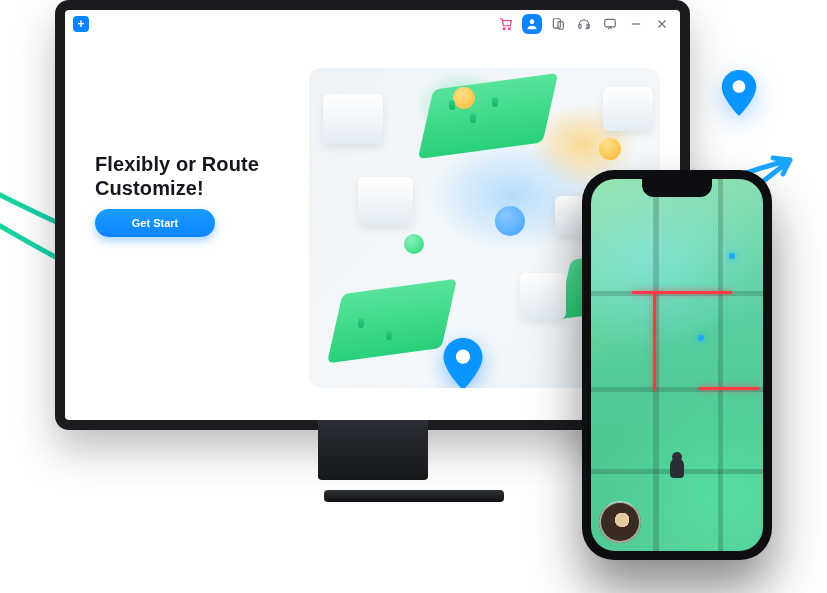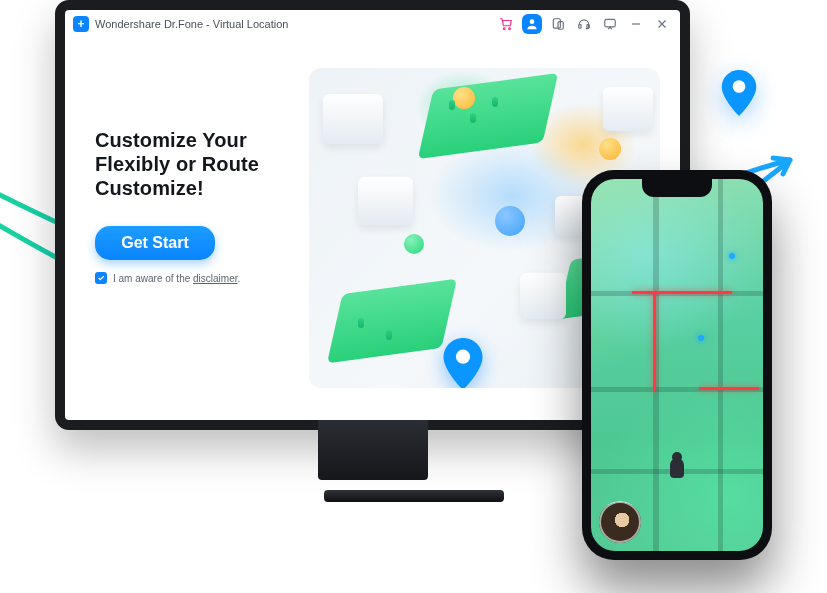--- a/index.html
+++ b/index.html
@@ -43,24 +43,24 @@
   .ticon svg{ width:14px; height:14px; display:block; }
 
   
   .pane{ display:flex; gap:14px; padding:30px 20px 16px 30px; }
   .left{ width:200px; padding-top:60px; }
   h1{
     font-size:20px; line-height:1.2; font-weight:800; color:#14171c;
     letter-spacing:.1px;
   }
   .cta{
-    margin-top:26px; display:inline-flex; align-items:center; justify-content:center;
-    width:120px; height:34px; border-radius:15px;
+    margin-top:9px; display:inline-flex; align-items:center; justify-content:center;
+    width:120px; height:28px; border-radius:15px;
     background:linear-gradient(#1c9cff,#0a84ff);
-    color:#fff; font-size:16px; font-weight:600; box-shadow:0 4px 10px rgba(10,132,255,.35);
+    color:#fff; font-size:11px; font-weight:600; box-shadow:0 4px 10px rgba(10,132,255,.35);
   }
   .disclaimer-row{ margin-top:12px; display:flex; align-items:center; gap:6px;
                    font-size:10px; color:#5b6470; }
   .checkbox{
     width:12px; height:12px; border-radius:3px; background:#0a84ff;
     display:flex; align-items:center; justify-content:center; color:#fff;
   }
   .checkbox svg{ width:8px; height:8px; }
   .disc-text .lnk{ text-decoration:underline; }
 
@@ -162,21 +162,20 @@
       <path d="M 0 90 C 120 160, 250 230, 400 200 S 640 70, 800 30
                M 0 60 C 140 130, 300 200, 430 190" fill="none" stroke="url(#g1)" stroke-width="5" stroke-linecap="round"></path>
       <path d="M 470 200 C 560 190, 690 120, 800 30
                L 793 44 M 800 30 L 783 28" fill="none" stroke="url(#g1)" stroke-width="5" stroke-linecap="round"></path>
     </svg>
   </div>
 
   <div class="monitor">
     <div class="titlebar">
       <span class="app-icon">+</span>
-      <span class="title-text">Wondershare Dr.Fone - Virtual Location</span>
       <span class="title-spacer"></span>
       <span class="ticon cart">
         <svg viewBox="0 0 24 24" fill="none" stroke="currentColor" stroke-width="2">
           <path d="M6 6h15l-1.5 9h-12z"></path>
             <circle cx="9" cy="20" r="1.5"></circle>
             <circle cx="18" cy="20" r="1.5"></circle>
           <path d="M6 6L5 3H2"></path>
         </svg>
       </span>
       <span class="ticon user">
@@ -212,35 +211,25 @@
       <span class="ticon">
         <svg viewBox="0 0 24 24" stroke="currentColor" stroke-width="2">
           <path d="M6 6l12 12M18 6L6 18"></path>
           </svg>
       </span>
     </div>
 
     <div class="pane">
       <div class="left">
         <h1>
-          <span>Customize Your</span><br>
+          <br>
           <span>Flexibly or Route</span><br>
           <span>Customize!</span>
         </h1>
         <div class="cta">Get Start</div>
-        <div class="disclaimer-row">
-          <span class="checkbox">
-            <svg viewBox="0 0 24 24" fill="none" stroke="#fff" stroke-width="4">
-              <path d="M5 12l5 5L20 7"></path>
-              </svg>
-          </span>
-          <span class="disc-text">
-            <span>I am aware of the </span><span class="lnk">disclaimer</span><span>.</span>
-          </span>
-        </div>
       </div>
 
       <div class="illus">
 
         <div class="tile green" style="left:34%; top:4%;  width:120px; height:70px; transform:skewX(-20deg) rotate(-8deg);"></div>
         <div class="tile green" style="left:8%;  top:68%; width:110px; height:70px; transform:skewX(-20deg) rotate(-8deg);"></div>
         <div class="tile green" style="right:4%; top:58%; width:80px;  height:60px; transform:skewX(-20deg) rotate(-8deg);"></div>
         <div class="tile grey" style="left:4%;  top:8%;  width:60px; height:50px;"></div>
         <div class="tile grey" style="left:14%; top:34%; width:55px; height:48px;"></div>
         <div class="tile grey" style="left:60%; top:64%; width:46px; height:46px;"></div>

